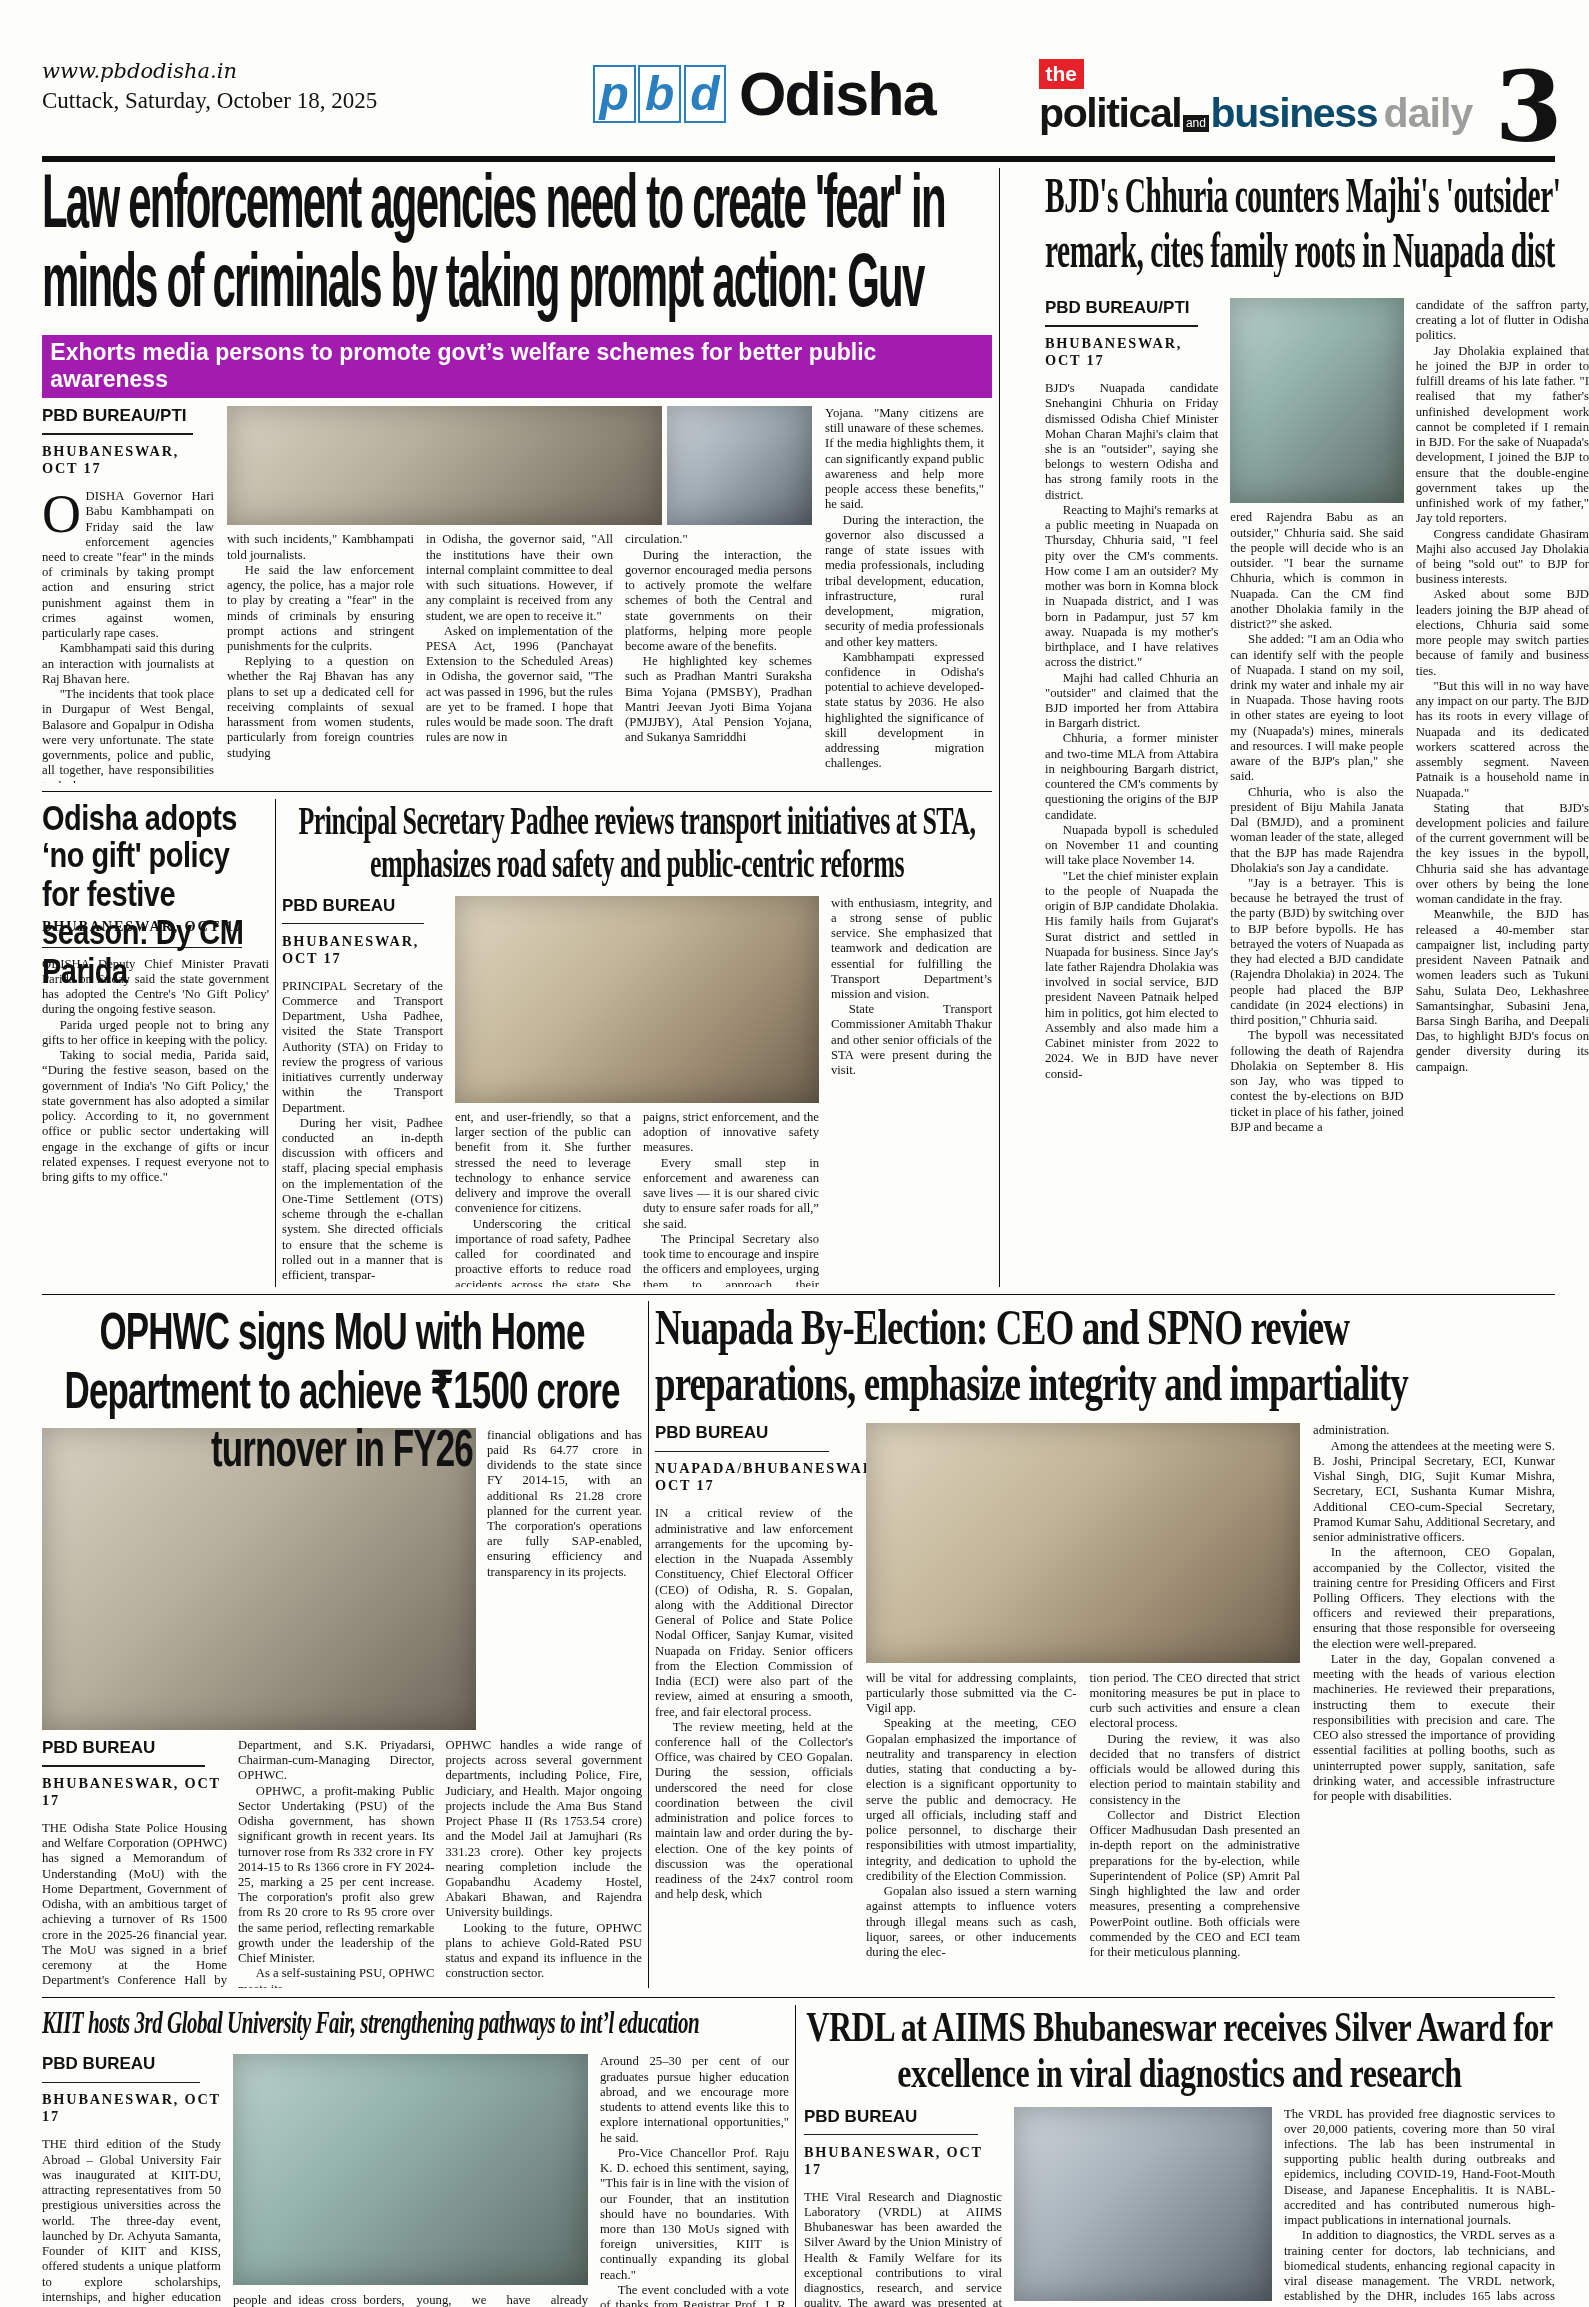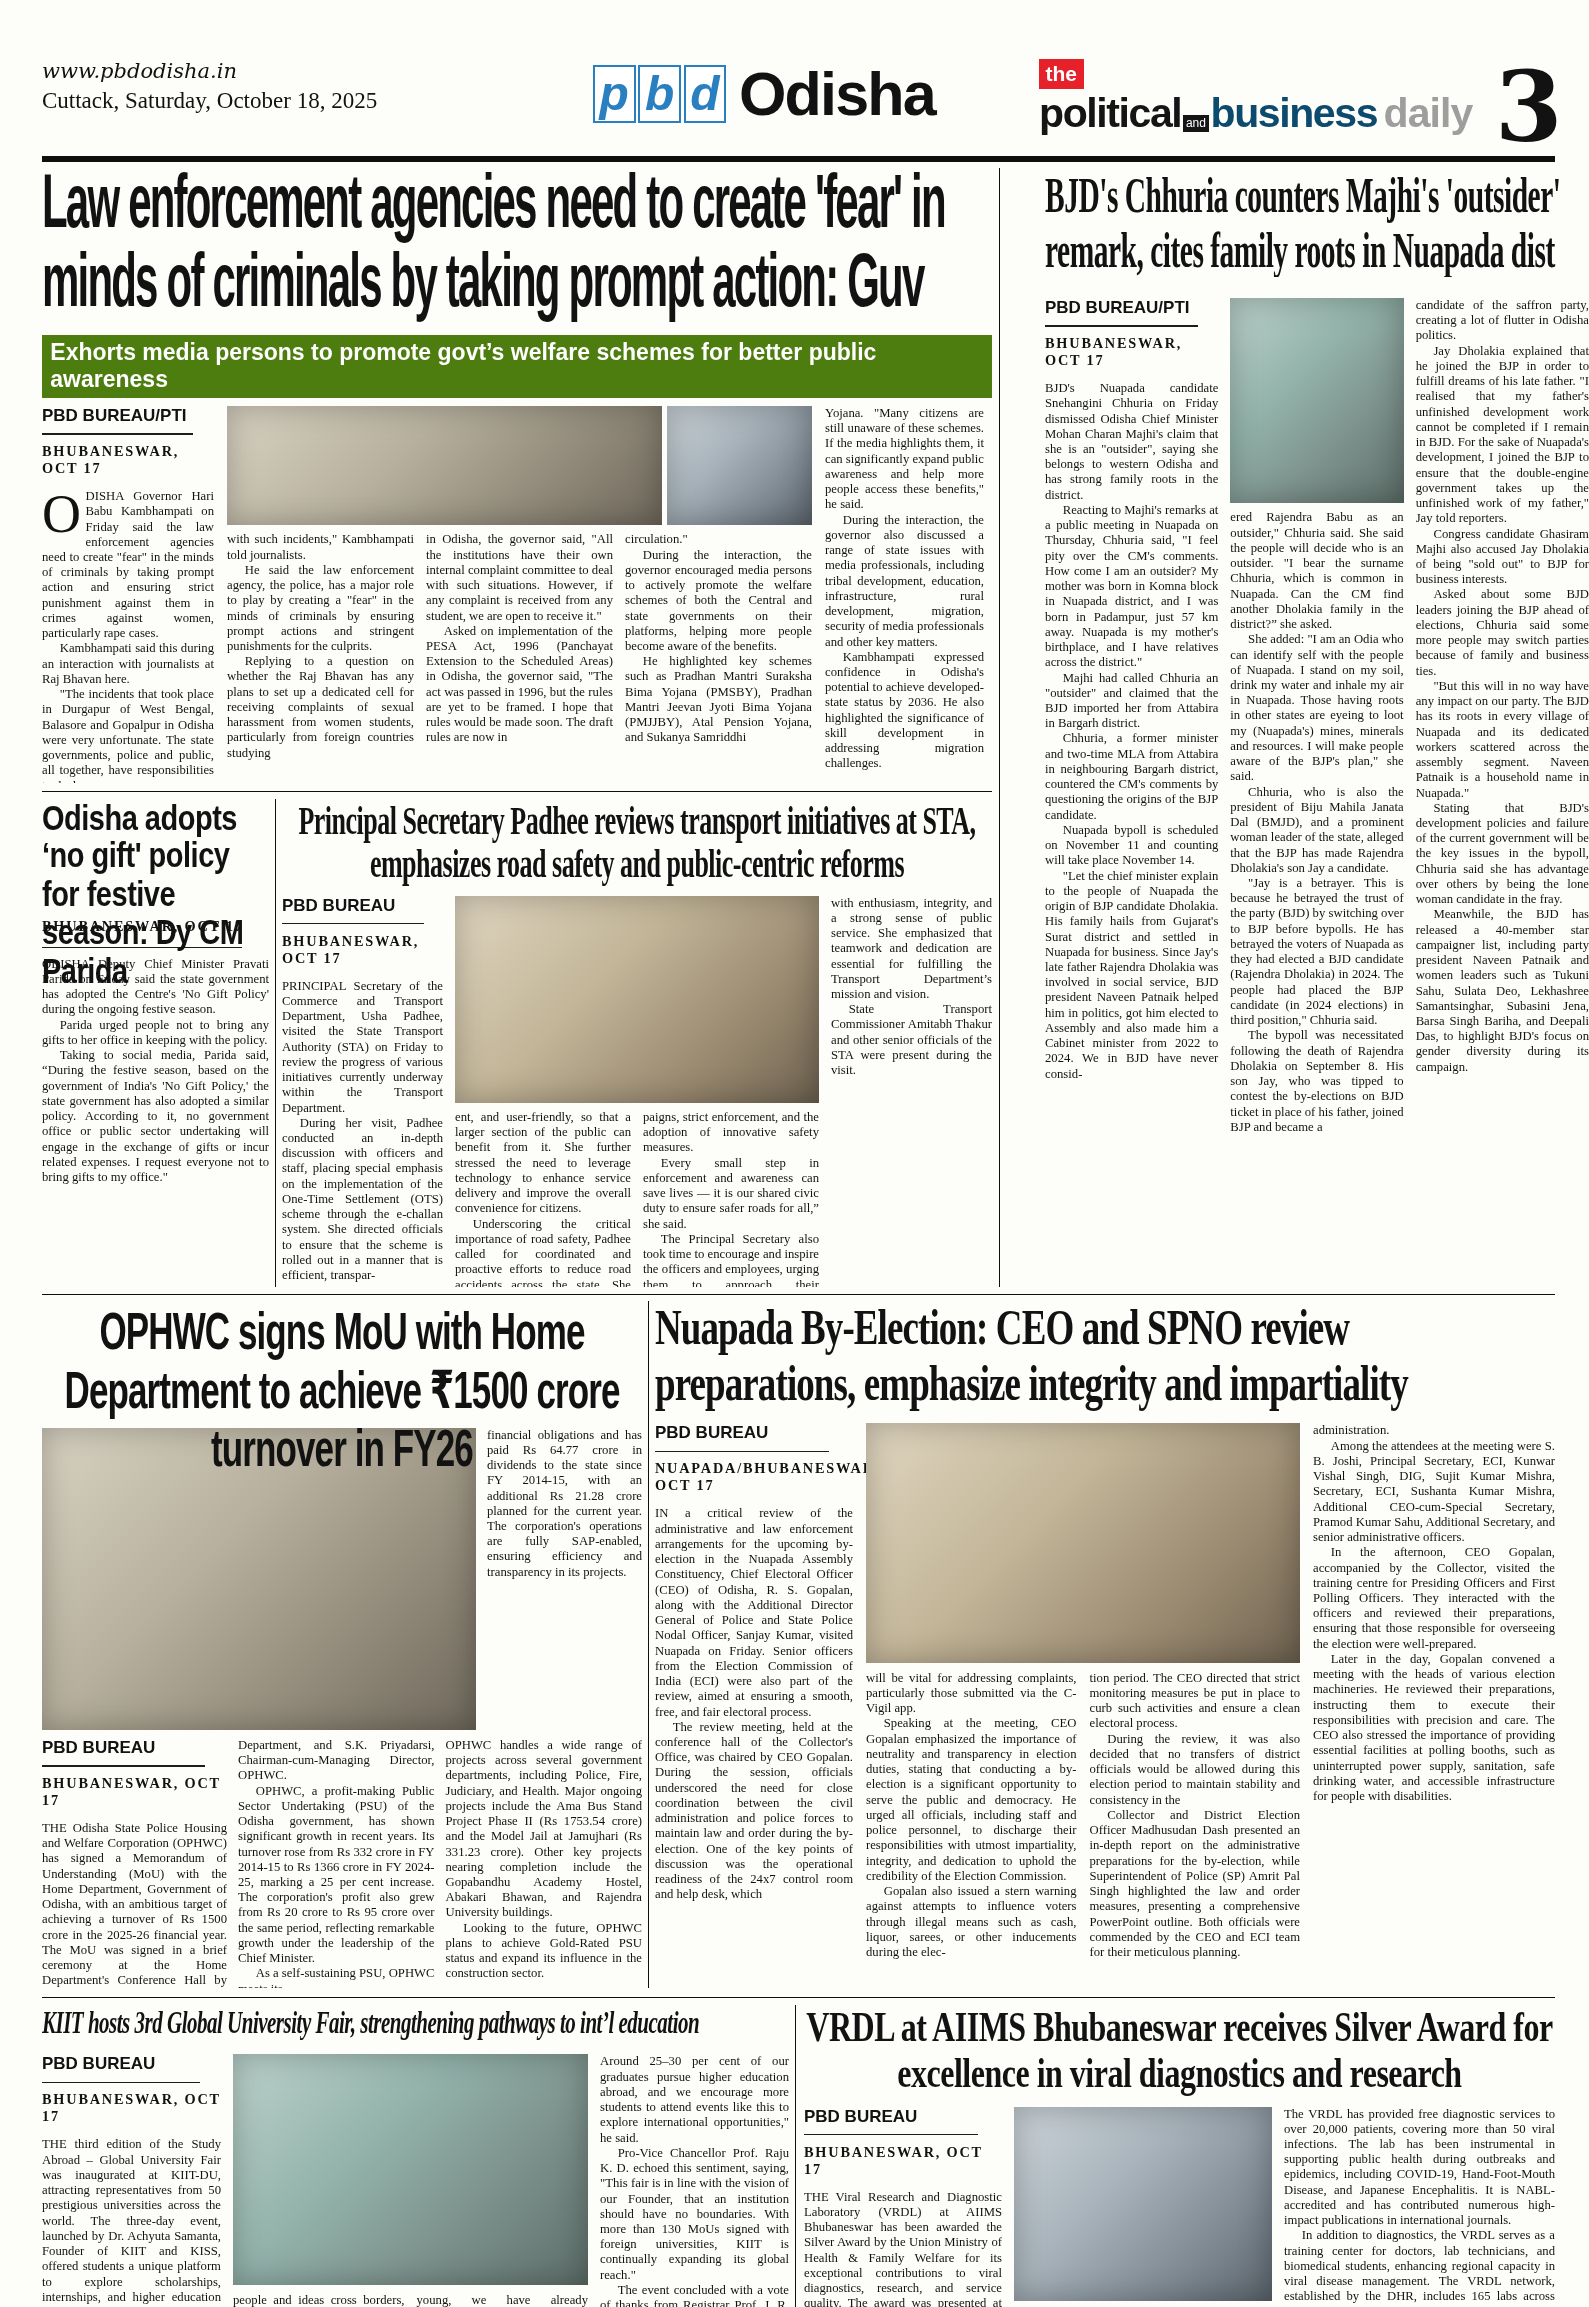--- a/index.html
+++ b/index.html
@@ -36,21 +36,21 @@
   .photo--warm{background:linear-gradient(135deg,#e0d6c0 0%,#c2b598 40%,#97876e 75%,#6e6250 100%);}
   .photo--cool{background:linear-gradient(135deg,#cdd5da 0%,#a7b2ba 40%,#7d8891 75%,#5c656d 100%);}
   .hl-sans{font-family:"Liberation Sans","DejaVu Sans",sans-serif;font-weight:800;}
   .hl-serif{font-family:"Liberation Serif",serif;font-weight:700;}
   .stretch{transform-origin:top left;}
   .stretch-c{transform-origin:top center;}
   
   .st-gov{position:absolute;left:42px;top:162px;width:950px;height:621px;overflow:hidden;}
   .gov-hl-wrap{height:166px;overflow:visible;}
   .gov-hl{font-size:42px;line-height:1.05;letter-spacing:-1.8px;transform:scaleY(1.8);width:950px;}
-  .gov-strap{margin-top:6.5px;background:#4d7c0f;color:#fff;font-family:"Liberation Sans",sans-serif;
+  .gov-strap{margin-top:6.5px;background:#a21caf;color:#fff;font-family:"Liberation Sans",sans-serif;
              font-weight:700;font-size:23px;padding:4.6px 8.3px;}
   .gov-body{display:flex;gap:13px;margin-top:8.3px;}
   .gov-photos{display:flex;gap:5.5px;height:119px;}
   .gmidcols{display:flex;gap:12px;margin-top:7.4px;}
   .dropcap p:first-child::first-letter{float:left;font-size:54px;line-height:.8;padding:3.7px 4.6px 0 0;}
   
   .st-bjd{position:absolute;left:1011px;top:168px;width:544px;height:1117px;overflow:hidden;margin-left:34px;}
   .bjd-hl-wrap{height:118px;}
   .bjd-hl{font-size:29.5px;line-height:1.1;letter-spacing:-0.5px;transform:scaleY(1.7);width:544px;}
   .bjd-body{display:flex;gap:12px;margin-top:12px;}
@@ -308,21 +308,21 @@
           <div class="bt" style="flex:1;">
               <p>tion period. The CEO directed that strict monitoring measures be put in place to curb such activities and ensure a clean electoral process.</p>
               <p>During the review, it was also decided that no transfers of district officials would be allowed during this election period to maintain stability and consistency in the</p>
               <p>Collector and District Election Officer Madhusudan Dash presented an in-depth report on the administrative preparations for the by-election, while Superintendent of Police (SP) Amrit Pal Singh highlighted the law and order measures, presenting a comprehensive PowerPoint outline. Both officials were commended by the CEO and ECI team for their meticulous planning.</p>
             </div>
         </div>
       </div>
       <div class="bt" style="flex:1;">
           <p>administration.</p>
           <p>Among the attendees at the meeting were S. B. Joshi, Principal Secretary, ECI, Kunwar Vishal Singh, DIG, Sujit Kumar Mishra, Secretary, ECI, Sushanta Kumar Mishra, Additional CEO-cum-Special Secretary, Pramod Kumar Sahu, Additional Secretary, and senior administrative officers.</p>
-          <p>In the afternoon, CEO Gopalan, accompanied by the Collector, visited the training centre for Presiding Officers and First Polling Officers. They interacted with the officers and reviewed their preparations, ensuring that those responsible for overseeing the election were well-prepared.</p>
+          <p>In the afternoon, CEO Gopalan, accompanied by the Collector, visited the training centre for Presiding Officers and First Polling Officers. They elections with the officers and reviewed their preparations, ensuring that those responsible for overseeing the election were well-prepared.</p>
           <p>Later in the day, Gopalan convened a meeting with the heads of various election machineries. He reviewed their preparations, instructing them to execute their responsibilities with precision and care. The CEO also stressed the importance of providing essential facilities at polling booths, such as uninterrupted power supply, sanitation, safe drinking water, and accessible infrastructure for people with disabilities.</p>
         </div>
     </div>
   </div>
 
   <div class="rule" style="left:42px;top:1997px;width:1513px;height:1.4px;"></div>
   <div class="rule" style="left:795px;top:2005px;width:1.4px;height:427px;"></div>
 
   <div class="st-ki">
     <div class="ki-hl-wrap">

